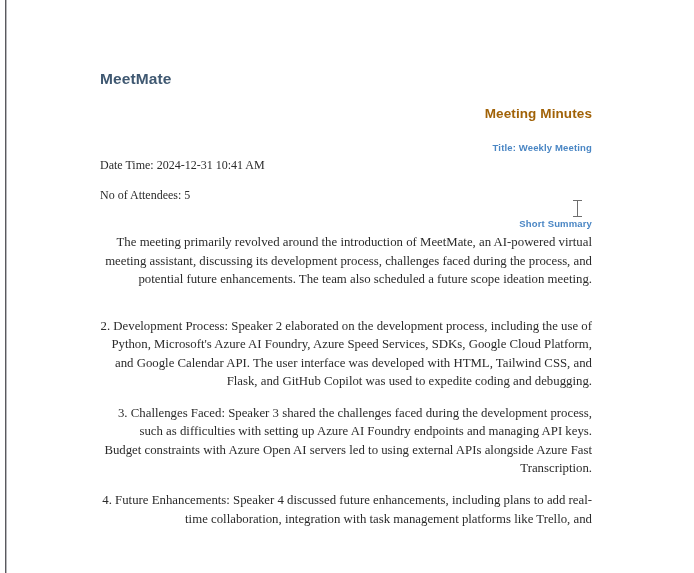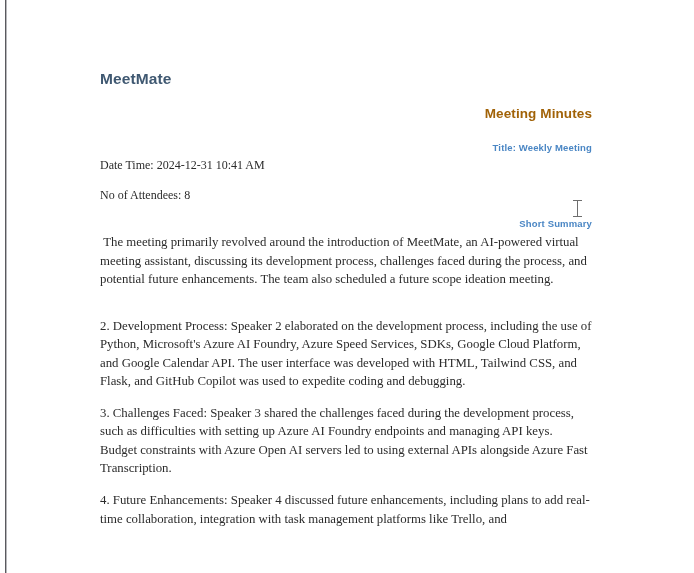--- a/index.html
+++ b/index.html
@@ -105,21 +105,21 @@
   .meta-gap {
     height: 14px;
   }
 
   .body-text {
     font-family: "Liberation Serif", "DejaVu Serif", serif;
     font-size: 12.8px;
     color: #2b2b2b;
     margin: 0;
     line-height: 1.45;
-    text-align: left;
+    text-align: right;
     white-space: pre-wrap;
   }
 
   .para-gap {
     height: 13px;
   }
 
   .block-gap {
     height: 15px;
   }
@@ -166,21 +166,21 @@
     <div class="app-title">MeetMate</div>
 
     <div class="doc-title">Meeting Minutes</div>
 
     <div class="section-heading">Title: Weekly Meeting</div>
 
     <div class="meta-line">Date Time: 2024-12-31 10:41 AM</div>
 
     <div class="meta-gap"></div>
 
-    <div class="meta-line">No of Attendees: 8</div>
+    <div class="meta-line">No of Attendees: 5</div>
 
     <div class="block-gap"></div>
 
     <div class="section-heading">Short Summary</div>
 
     <div class="body-text"> The meeting primarily revolved around the introduction of MeetMate, an AI-powered virtual meeting assistant, discussing its development process, challenges faced during the process, and potential future enhancements. The team also scheduled a future scope ideation meeting.</div>
 
     <div class="block-gap"></div>
 
 

